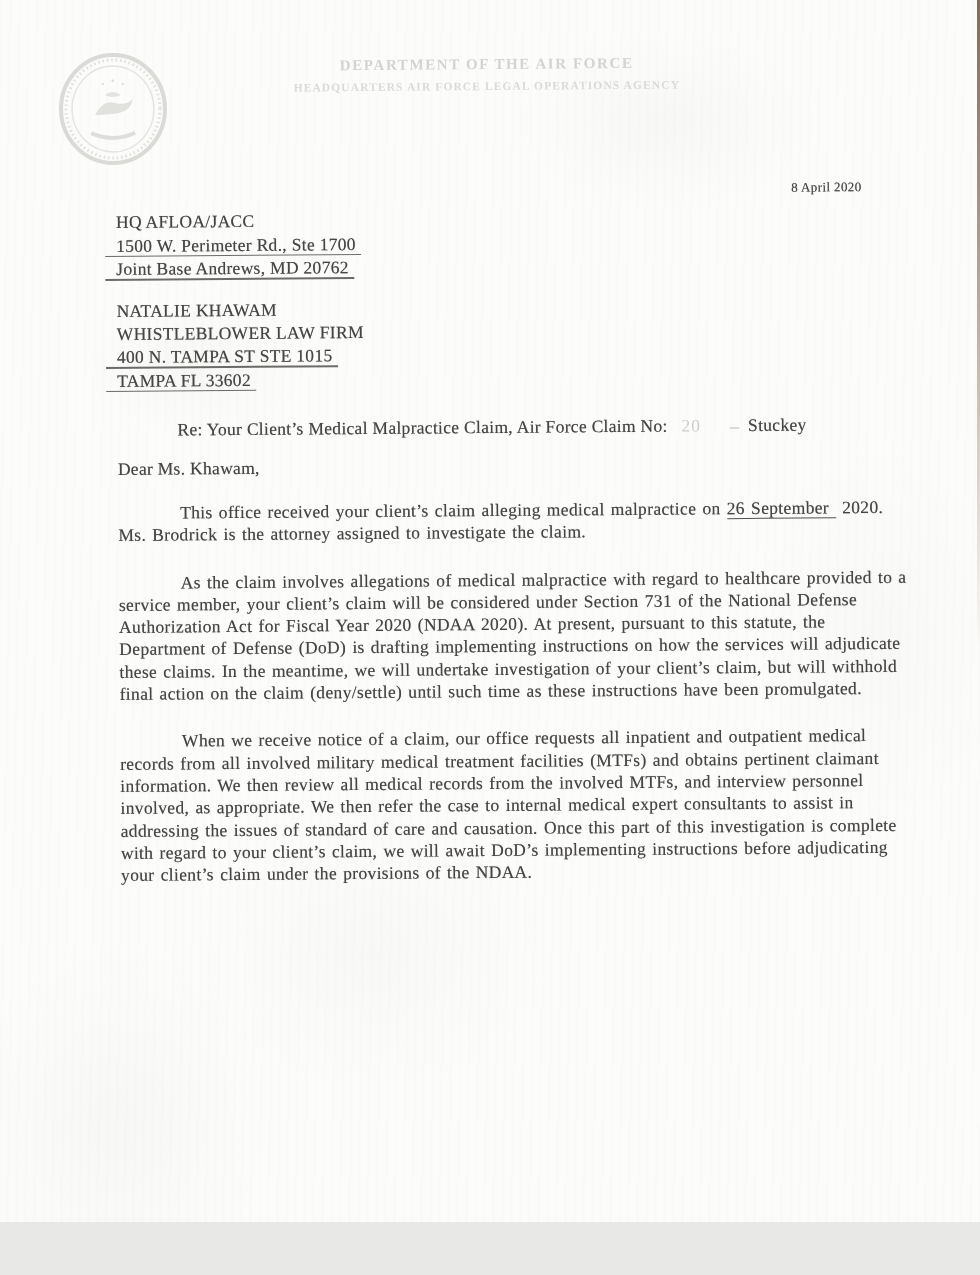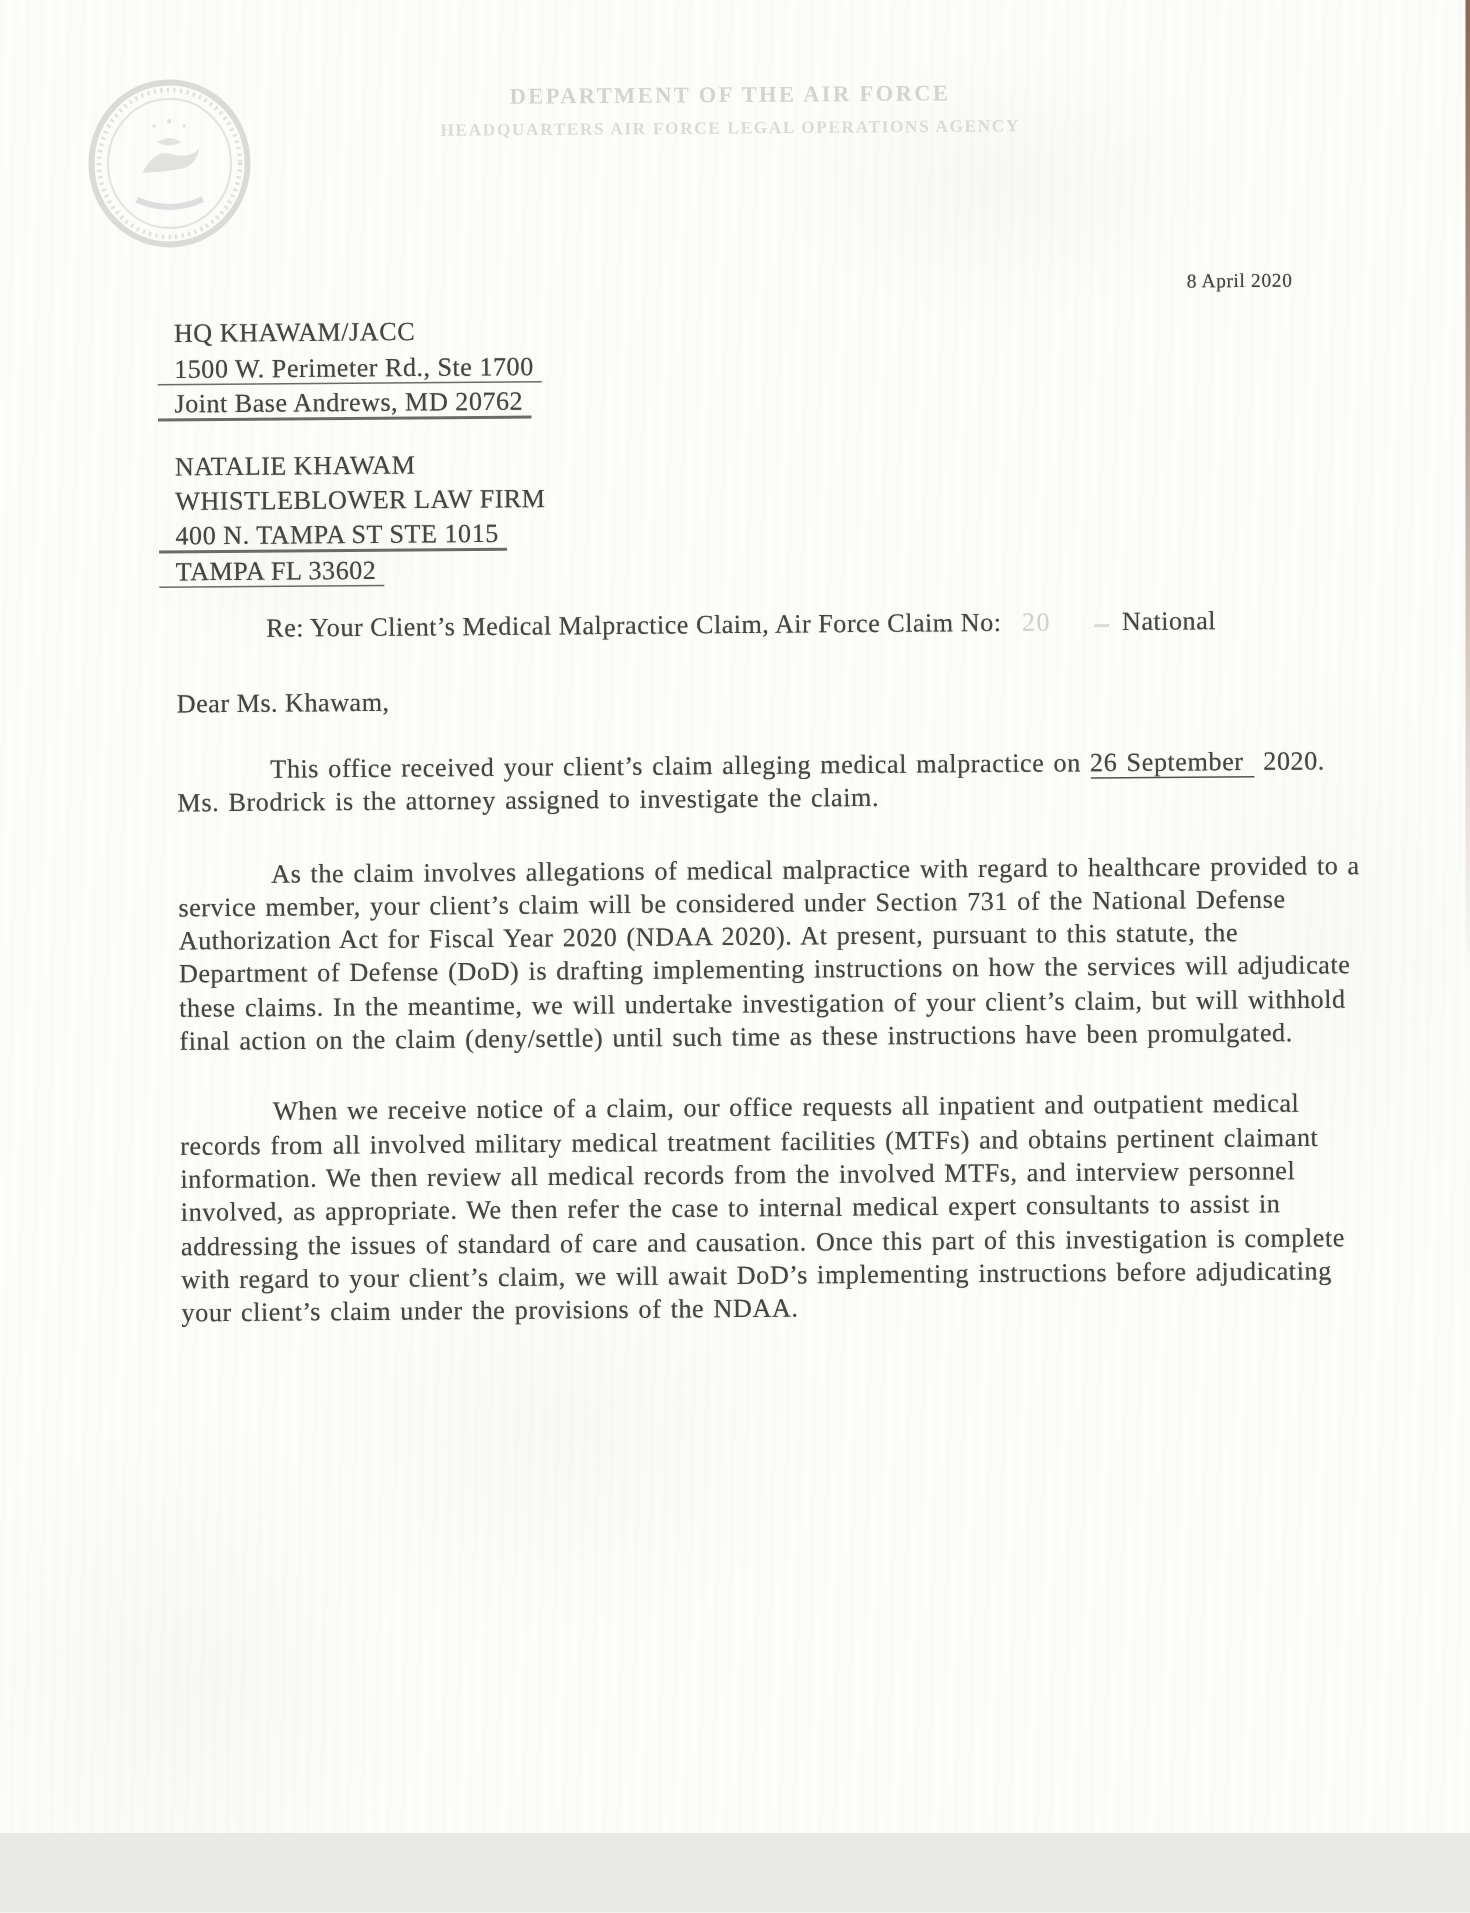--- a/index.html
+++ b/index.html
@@ -31,21 +31,21 @@
   .addr { font-size:17.5px; letter-spacing:0.3px; }
   .sender { position:absolute; top:208px; left:118px; line-height:23.5px; }
   .recipient { position:absolute; top:297px; left:118px; line-height:23.2px; }
   .addr-line { width:fit-content; position:relative; white-space:nowrap; }
   .u::after { content:""; position:absolute; left:-11px; right:-5px; bottom:1px; height:1.3px;
     background:#54514e; opacity:0.85; }
 
   .subject { position:absolute; top:406px; left:178px; width:760px; font-size:17.5px;
     letter-spacing:0.3px; white-space:nowrap; }
   .redacted { display:inline-block; width:62px; color:#cfceca; padding-left:9px;
-    letter-spacing:1px; text-shadow:none; position:relative; }
+    letter-spacing:1px; text-shadow:none; position:relative;margin-top:11px; }
   .redacted::after { content:""; position:absolute; right:4px; top:12px; width:10px; height:1.5px;
     background:#dcdbd8; }
 
   .salutation { position:absolute; top:456px; left:118px; font-size:17.5px; letter-spacing:0.3px; }
 
   .bodytext { position:absolute; top:499px; left:118px; width:792px; font-size:17.5px;
     line-height:22.3px; }
   .bodytext p { margin:0 0 25px 0; text-indent:62px; letter-spacing:0.35px; word-spacing:1.4px; }
   .u-inline { border-bottom:1.3px solid #54514e; padding-right:7px; }
 
@@ -75,36 +75,36 @@
     </svg>
 
     <div class="letterhead">
       <div class="lh1">DEPARTMENT OF THE AIR FORCE</div>
       <div class="lh2">HEADQUARTERS AIR FORCE LEGAL OPERATIONS AGENCY</div>
     </div>
 
     <div class="date-line">8 April 2020</div>
 
     <div class="addr sender">
-      <div class="addr-line">HQ KHAWAM/JACC</div>
+      <div class="addr-line">HQ AFLOA/JACC</div>
       <div class="addr-line u">1500 W. Perimeter Rd., Ste 1700</div>
       <div class="addr-line u">Joint Base Andrews, MD 20762</div>
     </div>
 
     <div class="addr recipient">
       <div class="addr-line">NATALIE KHAWAM</div>
       <div class="addr-line">WHISTLEBLOWER LAW FIRM</div>
       <div class="addr-line u">400 N. TAMPA ST STE 1015</div>
       <div class="addr-line u">TAMPA FL 33602</div>
     </div>
 
     <div class="subject">
       <span>Re: Your Client’s Medical Malpractice Claim, Air Force Claim No:</span>
       <span class="redacted">20</span>
-      <span>National</span>
+      <span>Stuckey</span>
     </div>
 
     <div class="salutation">Dear Ms. Khawam,</div>
 
     <div class="bodytext">
       <p><span>This office received your client’s claim alleging medical malpractice on </span><span class="u-inline">26 September</span><span> 2020. Ms. Brodrick is the attorney assigned to investigate the claim.</span></p>
       <p>As the claim involves allegations of medical malpractice with regard to healthcare provided to a service member, your client’s claim will be considered under Section 731 of the National Defense Authorization Act for Fiscal Year 2020 (NDAA 2020). At present, pursuant to this statute, the Department of Defense (DoD) is drafting implementing instructions on how the services will adjudicate these claims. In the meantime, we will undertake investigation of your client’s claim, but will withhold final action on the claim (deny/settle) until such time as these instructions have been promulgated.</p>
       <p>When we receive notice of a claim, our office requests all inpatient and outpatient medical records from all involved military medical treatment facilities (MTFs) and obtains pertinent claimant information. We then review all medical records from the involved MTFs, and interview personnel involved, as appropriate. We then refer the case to internal medical expert consultants to assist in addressing the issues of standard of care and causation. Once this part of this investigation is complete with regard to your client’s claim, we will await DoD’s implementing instructions before adjudicating your client’s claim under the provisions of the NDAA.</p>
     </div>
 

